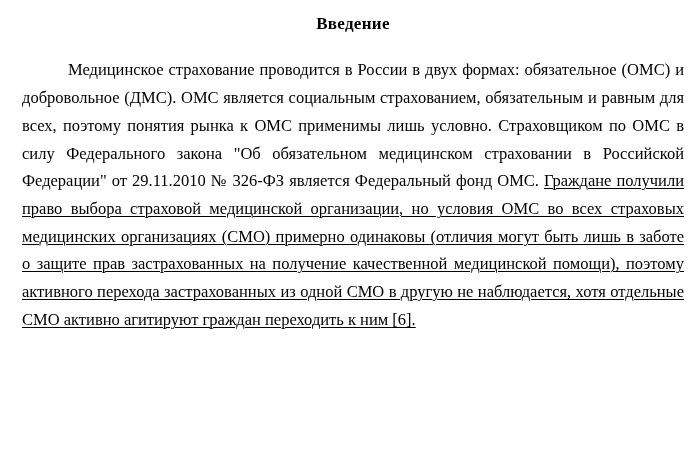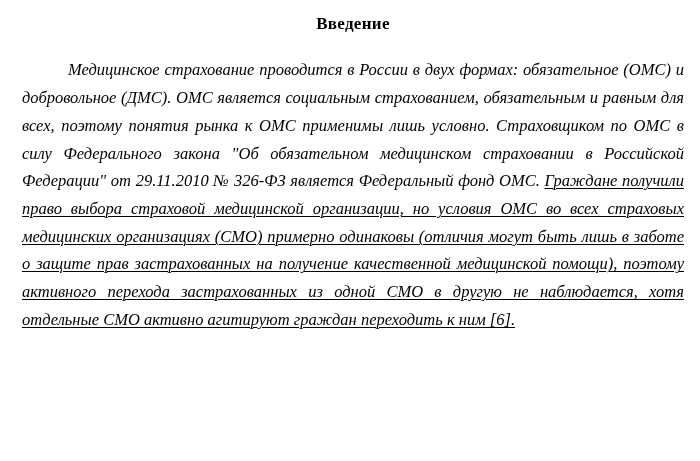--- a/index.html
+++ b/index.html
@@ -32,21 +32,20 @@
   .body-text {
     font-size: 16.5px;
     line-height: 1.68;
     text-align: justify;
     text-justify: inter-word;
     margin: 0;
   }
   .para {
     text-indent: 46px;
     margin: 0;
-    font-style: italic;
   }
   .underlined {
     text-decoration: underline;
     text-decoration-thickness: 1px;
     text-underline-offset: 2px;
   }
 </style>
 </head>
 <body>
 

